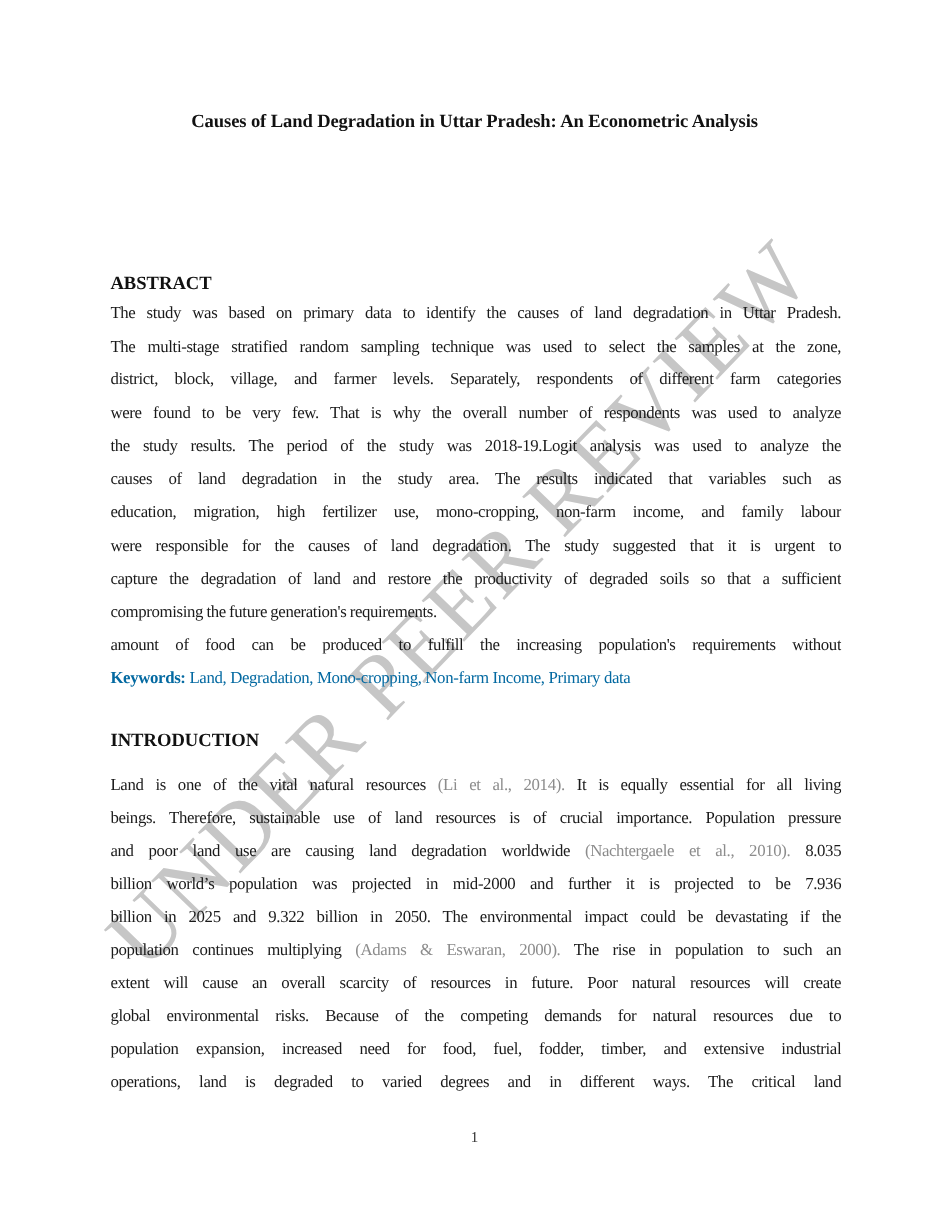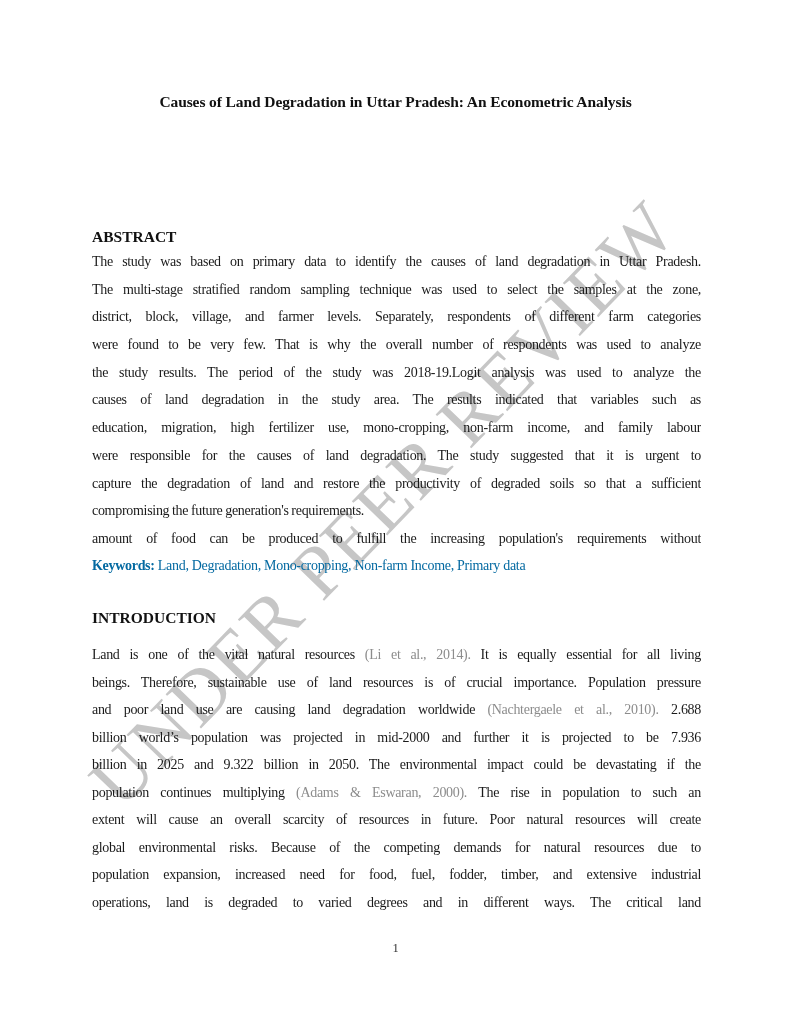--- a/index.html
+++ b/index.html
@@ -130,21 +130,21 @@
         <div class="tline"><span>amount of food can be produced to fulfill the increasing population's requirements without</span></div>
       </div>
 
     <div class="keywords-line"><span class="keywords-label">Keywords:</span><span> Land, Degradation, Mono-cropping, Non-farm Income, Primary data</span></div>
 
     <div class="section-heading" id="introduction-heading">INTRODUCTION</div>
 
     <div class="para" id="introduction-para">
         <div class="tline"><span>Land is one of the vital natural resources </span><span class="cite">(Li et al., 2014).</span><span> It is equally essential for all living</span></div>
         <div class="tline"><span>beings. Therefore, sustainable use of land resources is of crucial importance. Population pressure</span></div>
-        <div class="tline"><span>and poor land use are causing land degradation worldwide </span><span class="cite">(Nachtergaele et al., 2010).</span><span> 2.688</span></div>
+        <div class="tline"><span>and poor land use are causing land degradation worldwide </span><span class="cite">(Nachtergaele et al., 2010).</span><span> 8.035</span></div>
         <div class="tline"><span>billion world’s population was projected in mid-2000 and further it is projected to be 7.936</span></div>
         <div class="tline"><span>billion in 2025 and 9.322 billion in 2050. The environmental impact could be devastating if the</span></div>
         <div class="tline"><span>population continues multiplying </span><span class="cite">(Adams &amp; Eswaran, 2000).</span><span> The rise in population to such an</span></div>
         <div class="tline"><span>extent will cause an overall scarcity of resources in future. Poor natural resources will create</span></div>
         <div class="tline"><span>global environmental risks. Because of the competing demands for natural resources due to</span></div>
         <div class="tline"><span>population expansion, increased need for food, fuel, fodder, timber, and extensive industrial</span></div>
         <div class="tline"><span>operations, land is degraded to varied degrees and in different ways. The critical land</span></div>
       </div>
 
     <div class="page-number">1</div>

